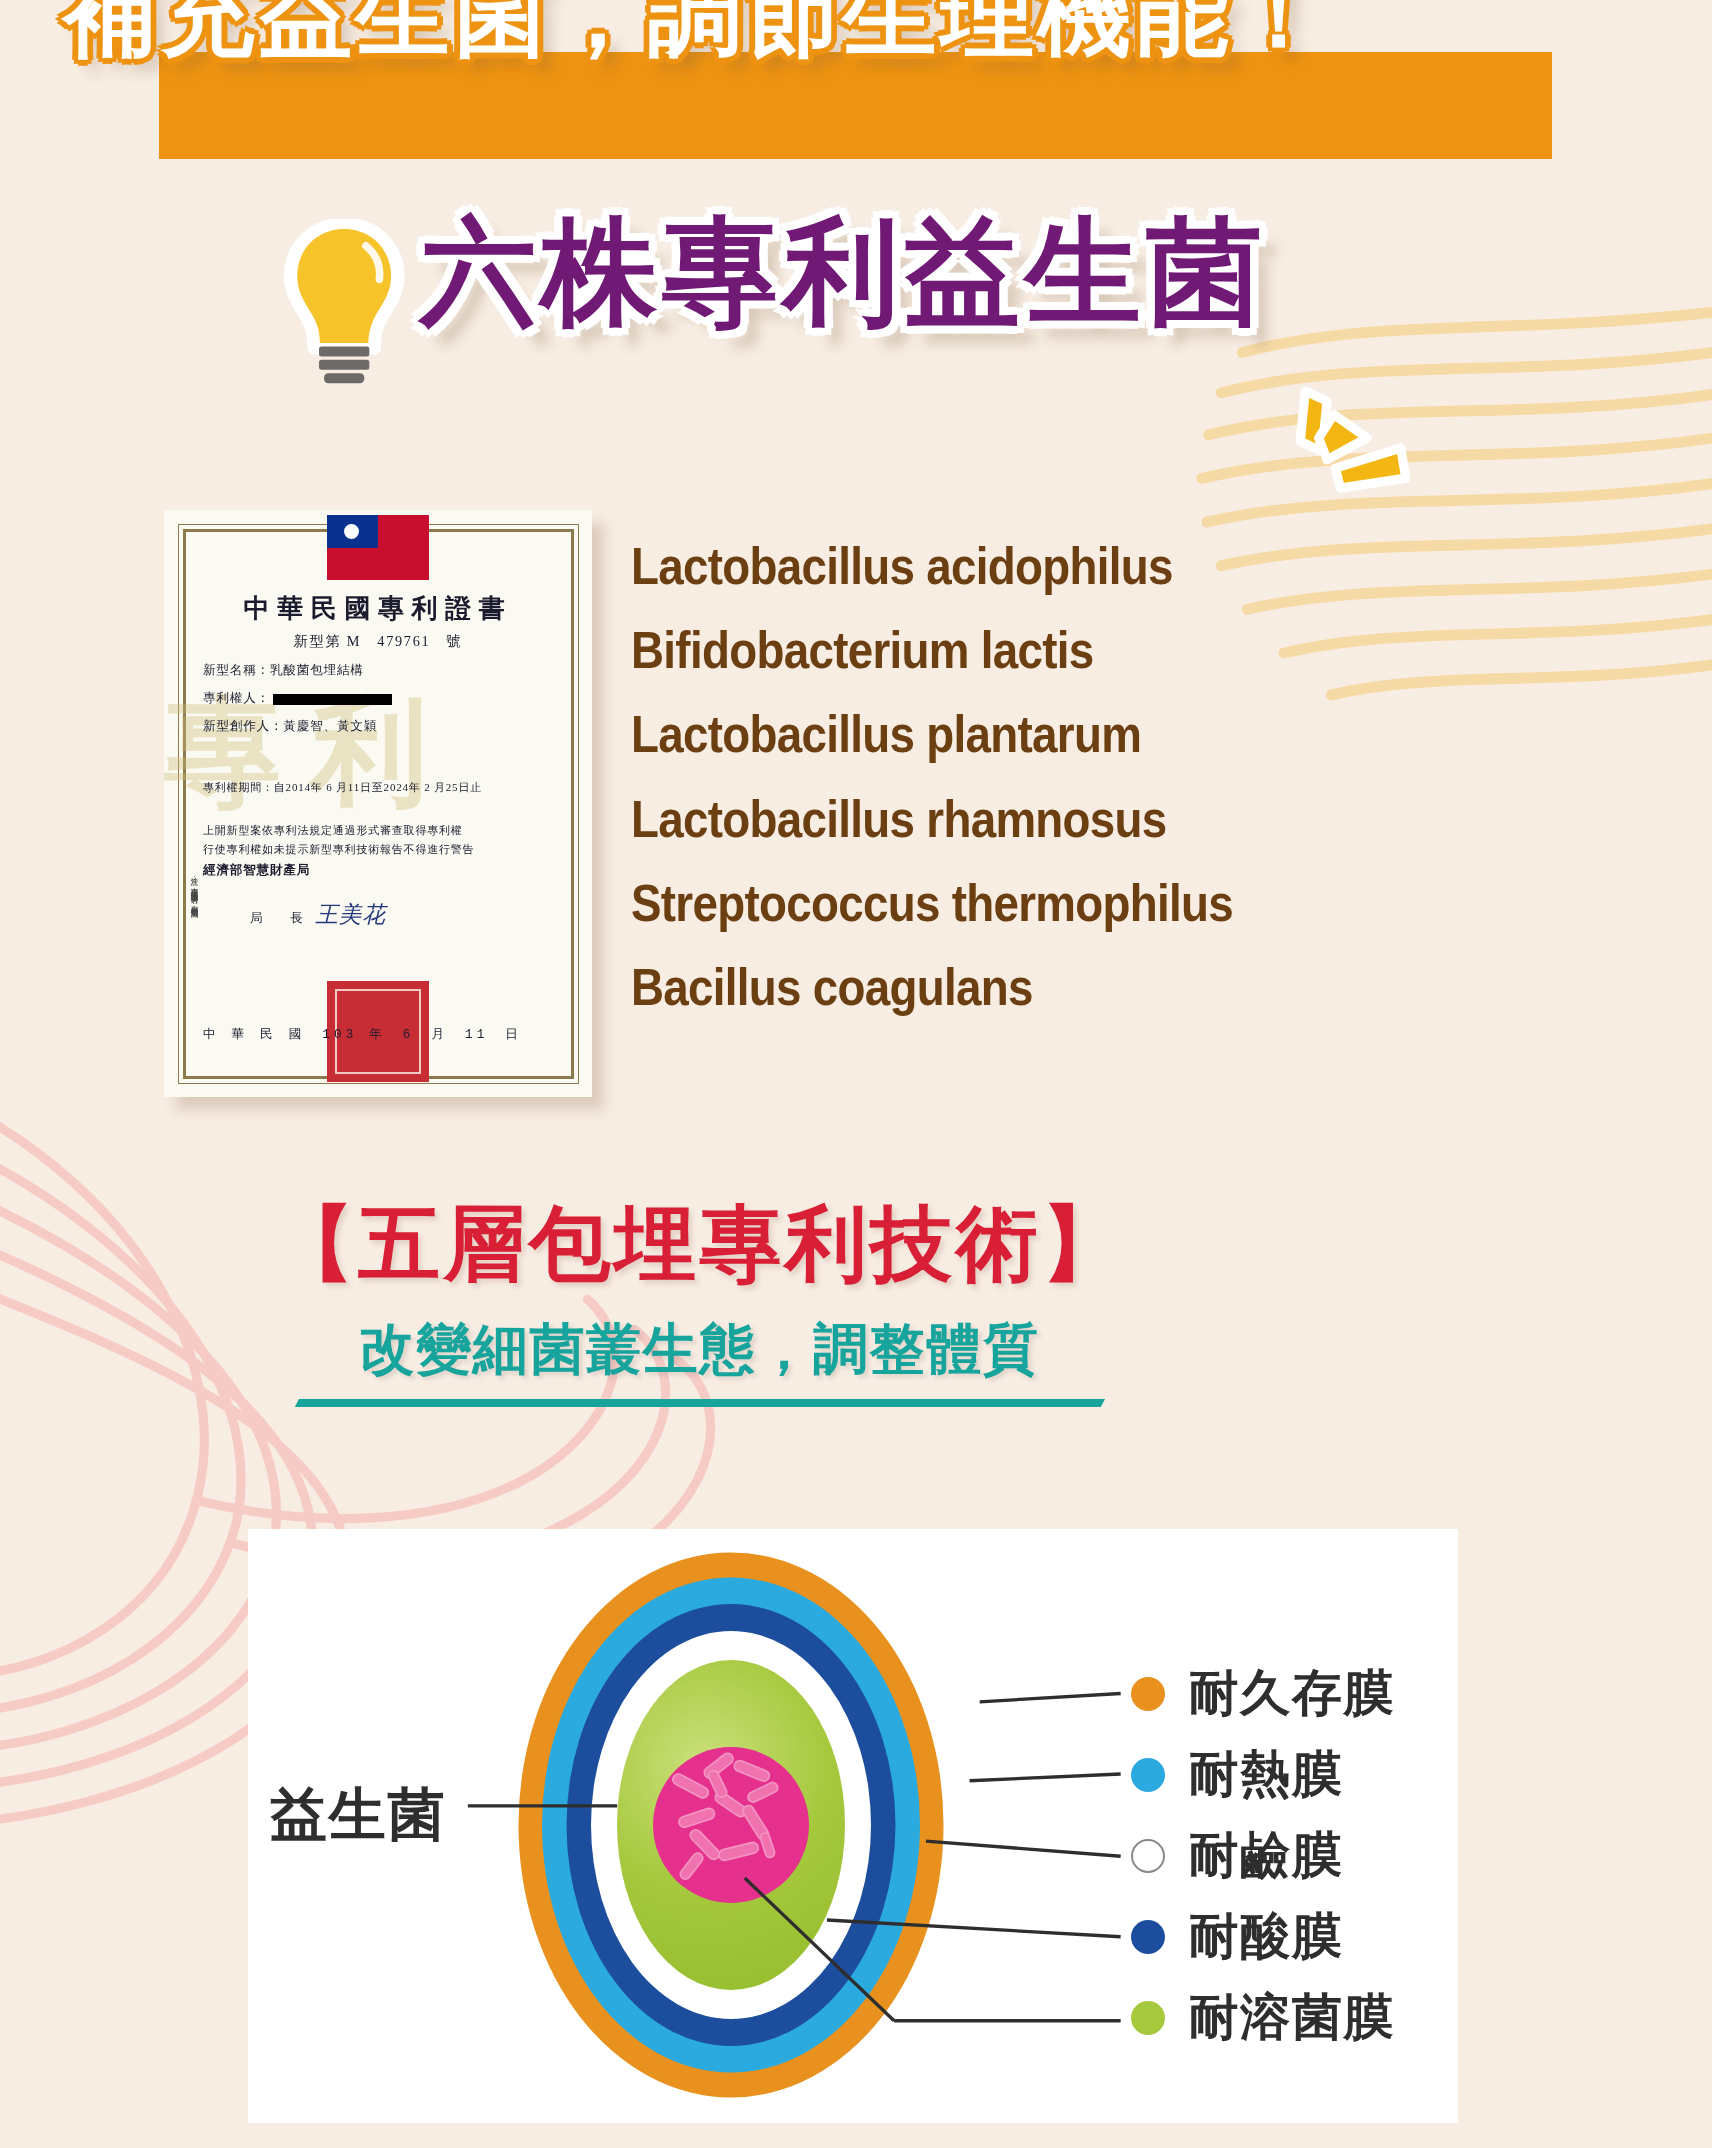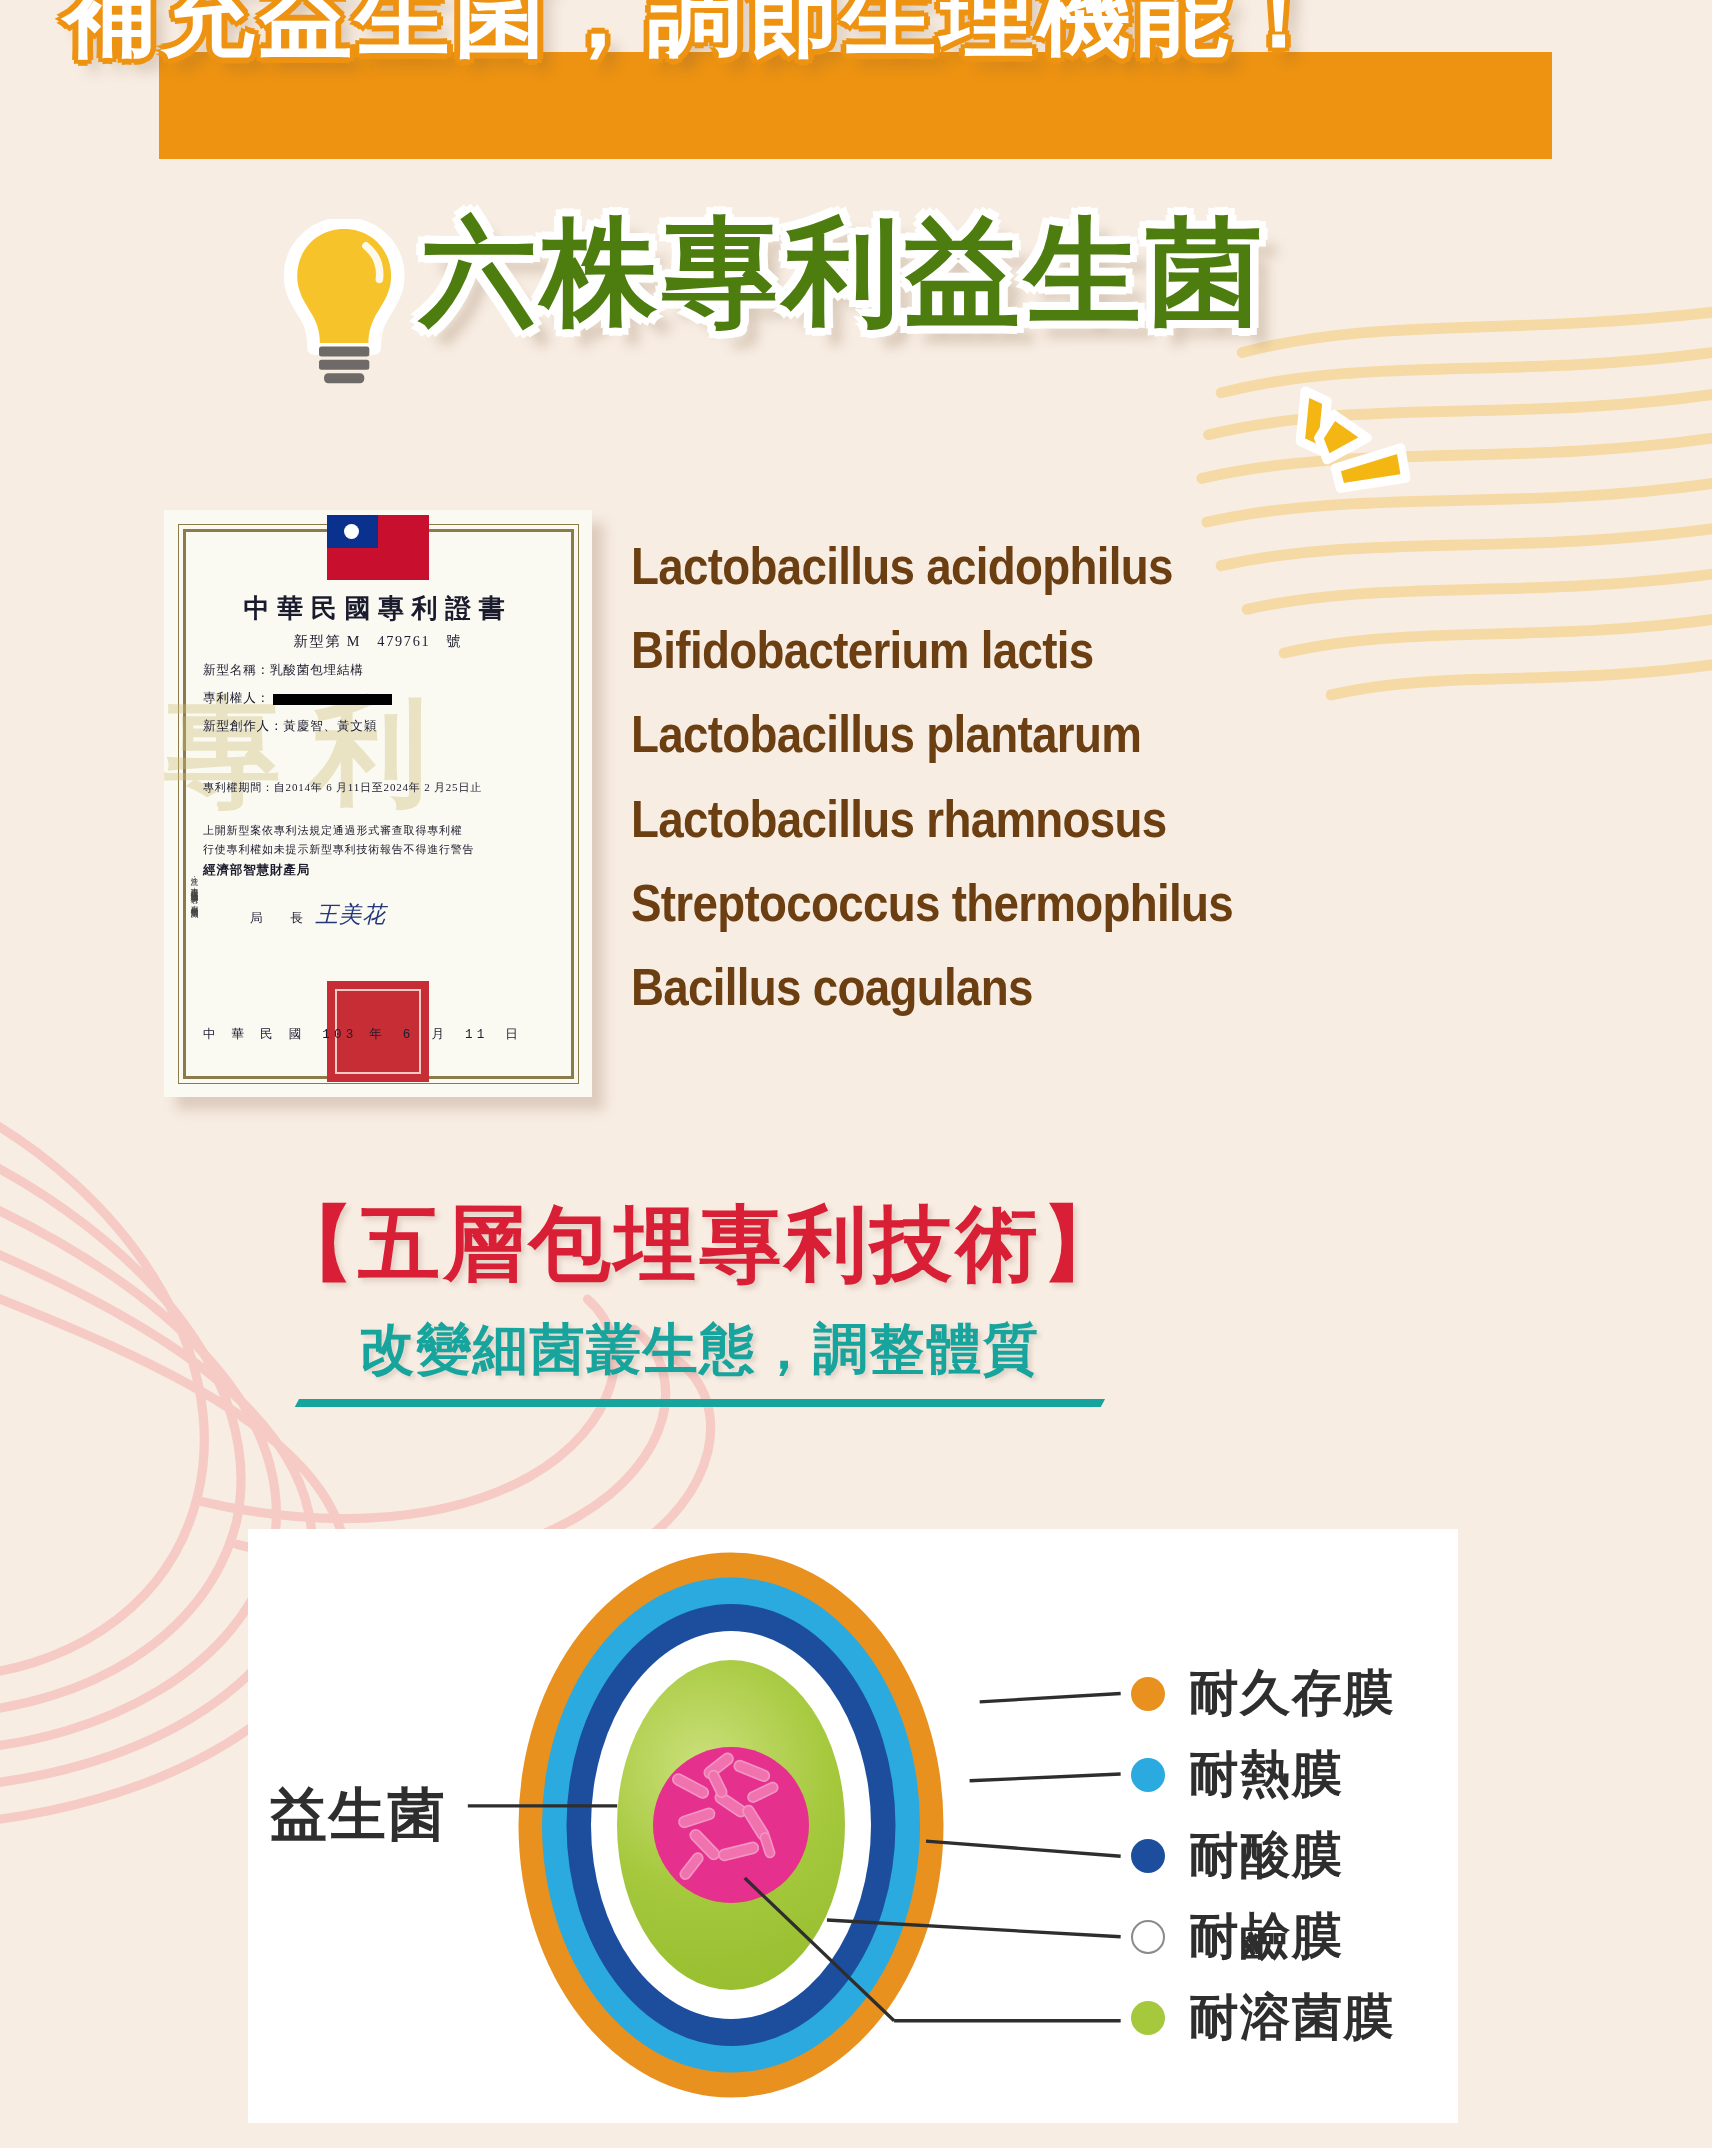--- a/index.html
+++ b/index.html
@@ -43,21 +43,21 @@
   }
 
   
   .hero { position:absolute; left:0; top:195px; width:1713px; height:277px; z-index:4; }
   .bulb { position:absolute; left:282px; top:23.5px; width:126px; height:176px; }
   .hero-title {
     position:absolute;
     left:420px; top:0px;
     font-size:116px;
     font-weight:bold;
-    color:#4d7c0f;
+    color:#701a75;
     letter-spacing:5px;
     white-space:nowrap;
     text-shadow:
       8.4px 0 0 #fff, -8.4px 0 0 #fff, 0 8.4px 0 #fff, 0 -8.4px 0 #fff,
       6.7px 6.7px 0 #fff, -6.7px 6.7px 0 #fff, 6.7px -6.7px 0 #fff, -6.7px -6.7px 0 #fff,
       17px 17px 11.7px rgba(130,100,70,.28);
   }
   .sparkle { position:absolute; left:1275px; top:191px; width:151px; height:134px; }
   .hero-sub {
     position:absolute;
@@ -402,26 +402,26 @@
   <div class="legend">
     <div class="leg-row">
       <span class="leg-dot" style="background:#E8911E"></span>
       <span class="leg-text">耐久存膜</span>
     </div>
     <div class="leg-row">
       <span class="leg-dot" style="background:#2BAADF"></span>
       <span class="leg-text">耐熱膜</span>
     </div>
     <div class="leg-row">
+      <span class="leg-dot hollow"></span>
+      <span class="leg-text">耐鹼膜</span>
+    </div>
+    <div class="leg-row">
       <span class="leg-dot" style="background:#1D4E9E"></span>
       <span class="leg-text">耐酸膜</span>
-    </div>
-    <div class="leg-row">
-      <span class="leg-dot hollow"></span>
-      <span class="leg-text">耐鹼膜</span>
     </div>
     <div class="leg-row">
       <span class="leg-dot" style="background:#A5C83C"></span>
       <span class="leg-text">耐溶菌膜</span>
     </div>
   </div>
 </div>
 
 
 </body></html>

